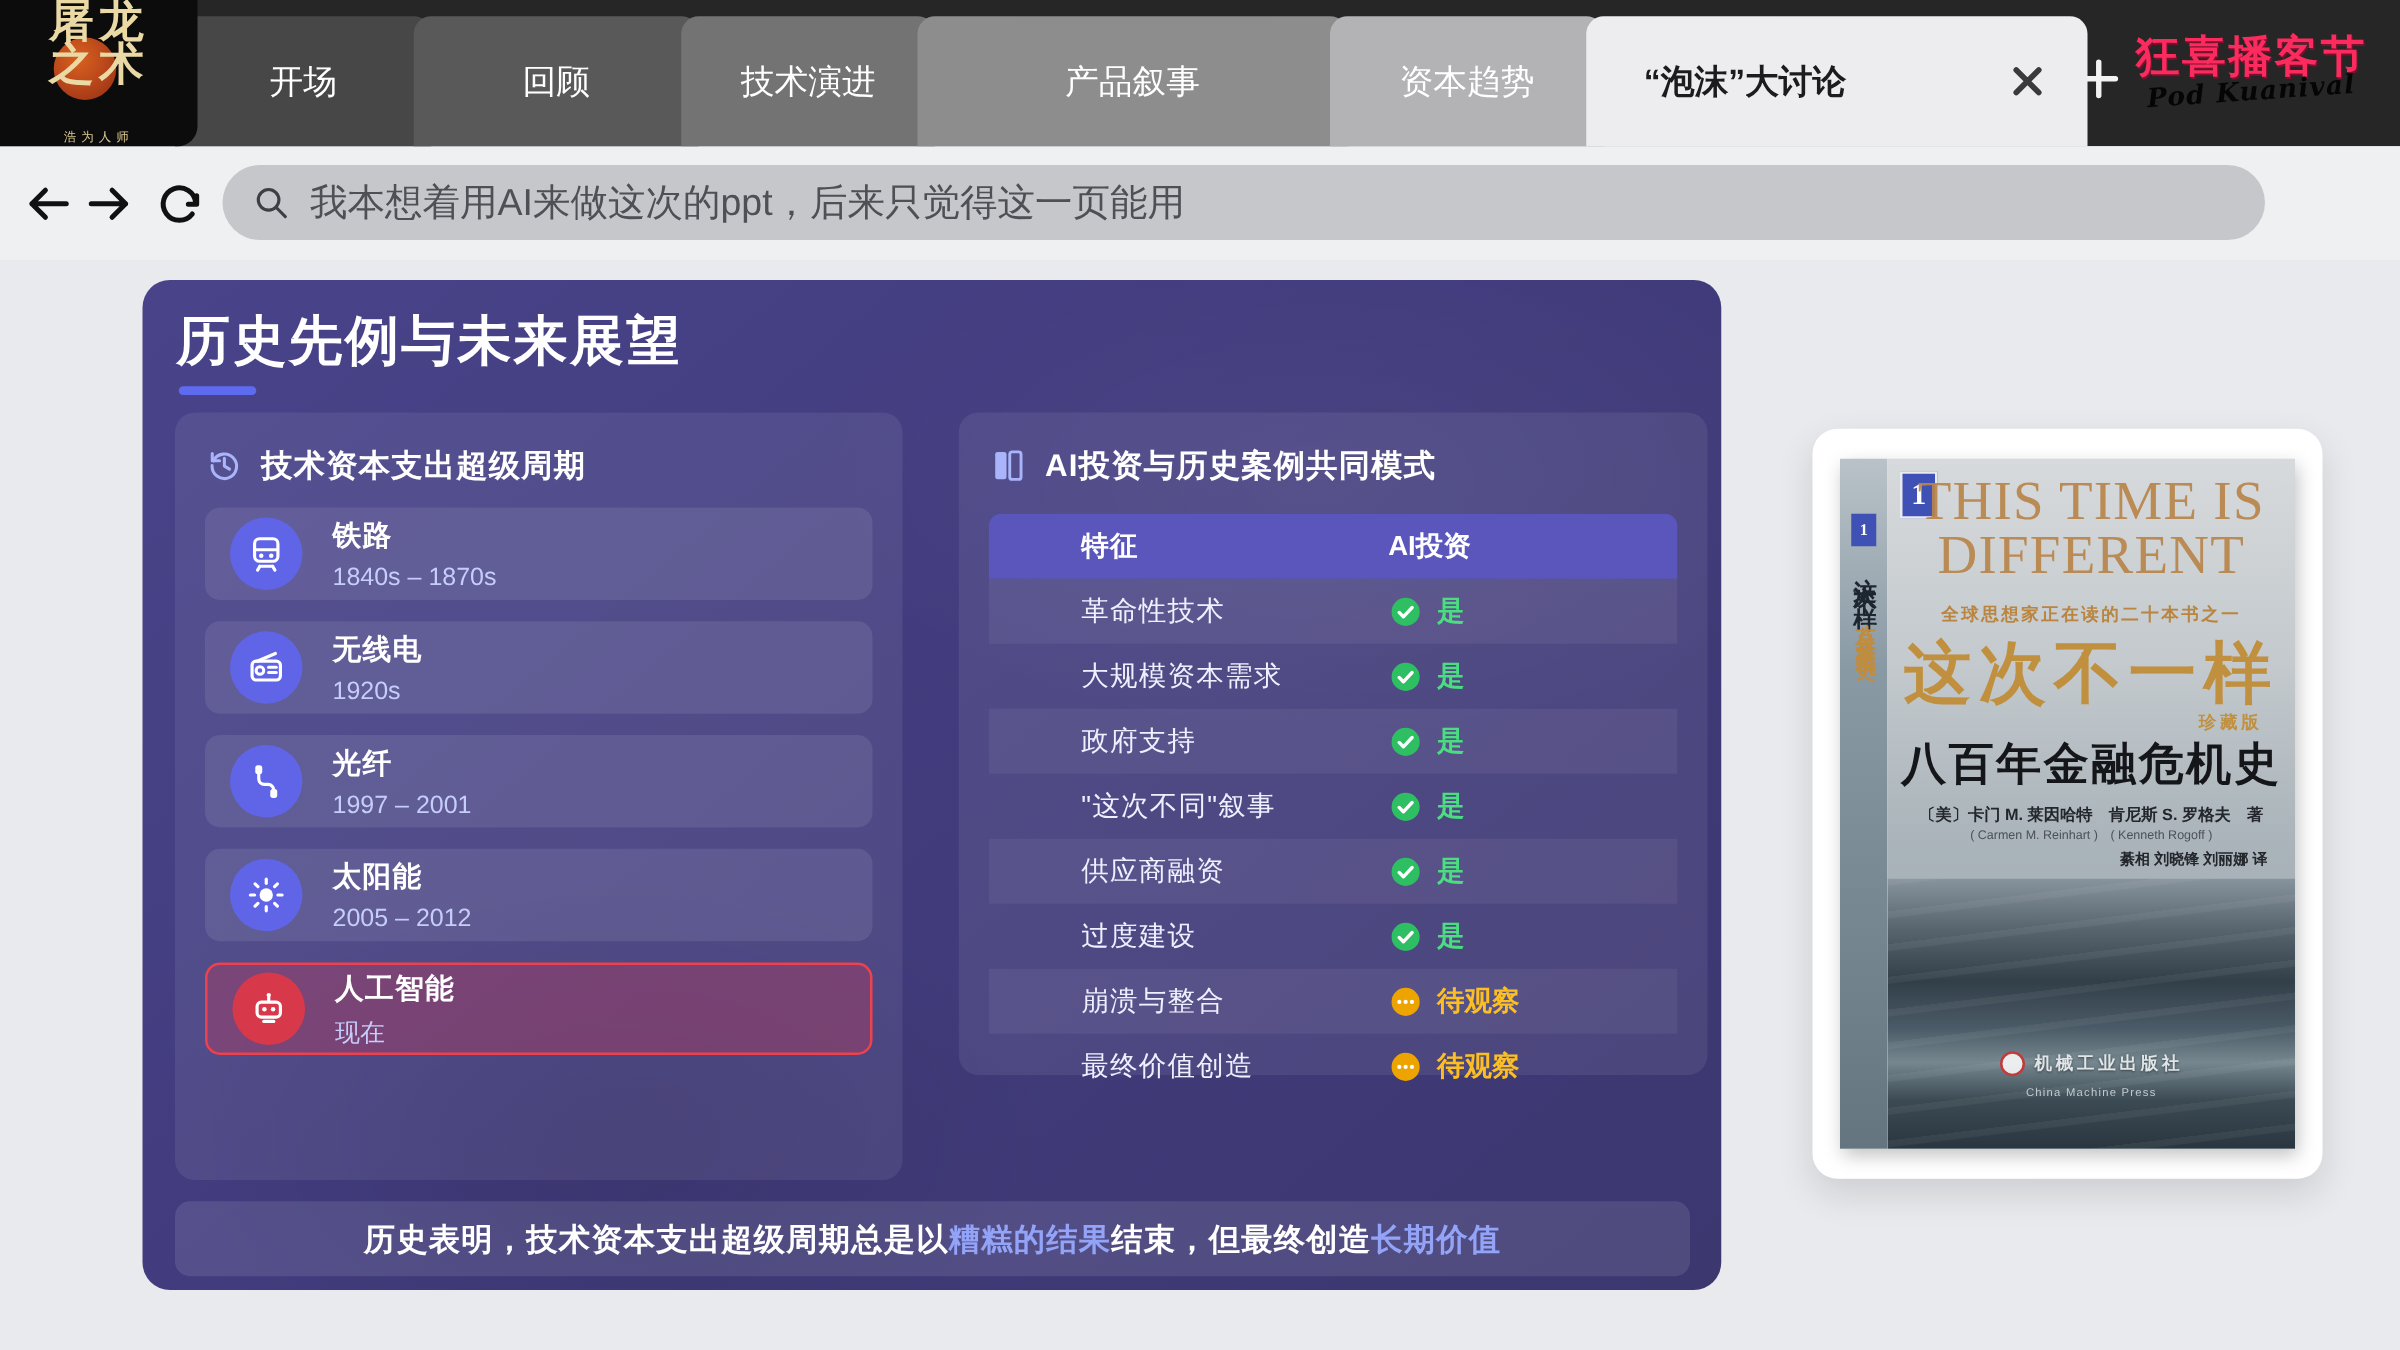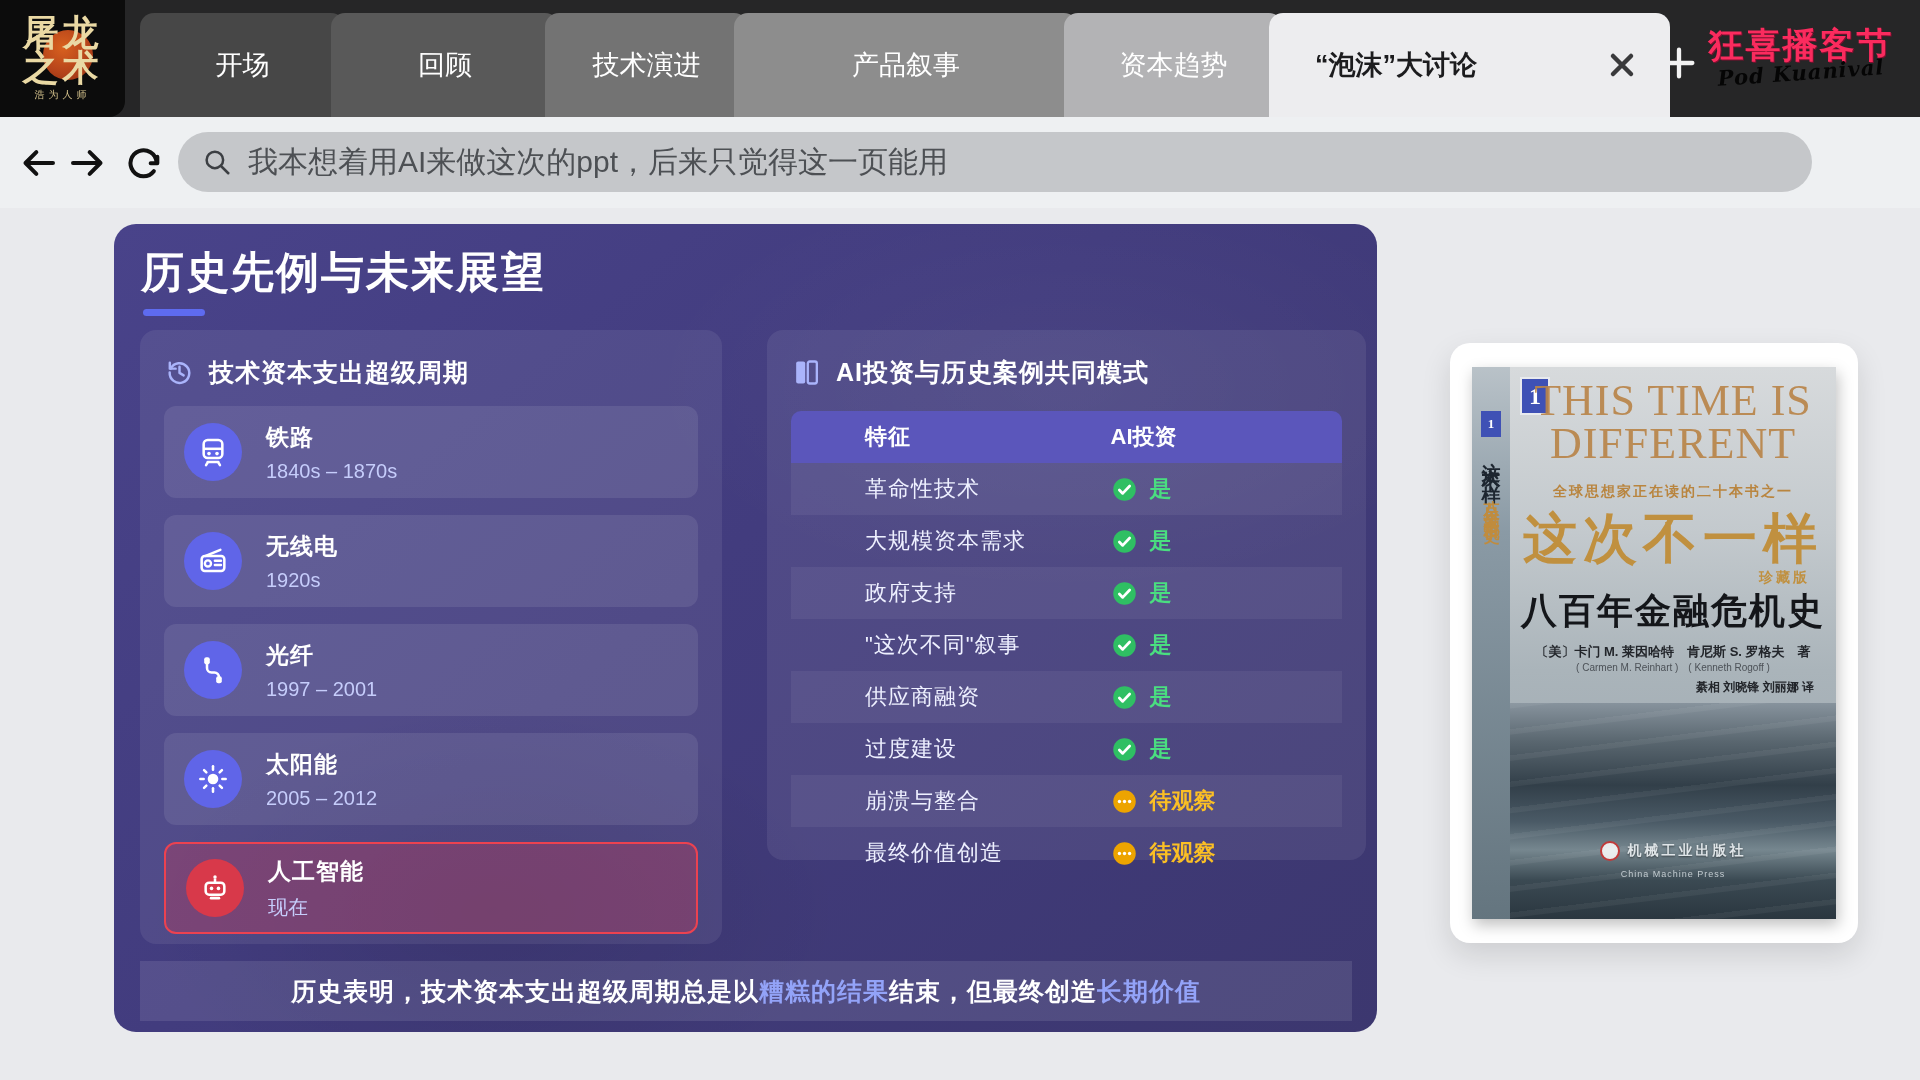--- a/index.html
+++ b/index.html
@@ -2,23 +2,23 @@
 <html><head>
 <meta charset="utf-8">
 <style>
   * { margin:0; padding:0; box-sizing:border-box; }
   html,body { width:1920px; height:1080px; overflow:hidden; }
   body { font-family:"Liberation Sans","DejaVu Sans",sans-serif; background:#e9eaed; }
   .stage { position:relative; width:1920px; height:1080px; background:#e9eaed; }
 
   
   .topbar { position:absolute; left:0; top:0; width:1920px; height:117px; background:#262627; }
-  .logo { position:absolute; left:0; top:0; width:125px; height:117px; background:#0c0c0c;
+  .logo { position:absolute; left:0; top:0; width:158px; height:117px; background:#0c0c0c;
           border-radius:0 0 16px 0; display:flex; flex-direction:column; align-items:center;
-          justify-content:center; z-index:30; }
+          justify-content:space-between; z-index:30; }
   .logo-chars { position:relative; width:92px; line-height:0.95; text-align:center;
                 font-family:"DejaVu Serif","Liberation Serif",serif; font-weight:bold;
                 font-size:36px; color:#ead9a4; letter-spacing:4px; z-index:2; }
   .logo-seal { position:absolute; left:43px; top:30px; width:50px; height:50px; border-radius:50%;
                background:radial-gradient(circle at 40% 35%, #d8611f 0%, #b6441a 55%, #8f2f12 100%);
                z-index:1; }
   .logo-sub { font-size:10px; color:#d9c68f; letter-spacing:4px; margin-top:4px; z-index:2; }
 
   .tabs { position:absolute; left:140px; top:0; height:117px; display:flex; align-items:flex-end; }
   .tab { position:relative; height:104px; border-radius:14px 14px 0 0; display:flex;
@@ -75,21 +75,21 @@
 
   .card { position:absolute; top:106px; border-radius:16px; background:rgba(255,255,255,0.075);
           padding:26px 24px; z-index:2; }
   .card-left  { left:26px;  width:582px; height:614px; }
   .card-right { left:653px; width:599px; height:530px; }
   .card-head { display:flex; align-items:center; gap:14px; color:#fff; font-size:25px;
                font-weight:700; letter-spacing:1px; }
   .card-head svg { width:31px; height:31px; flex:0 0 auto; }
 
   
-  .tl-item { display:flex; align-items:center; margin-top:17px; height:92px; border-radius:12px;
+  .tl-item { display:flex; align-items:center; margin-top:17px; height:74px; border-radius:12px;
              background:rgba(255,255,255,0.09); padding-left:20px; }
   .tl-badge { width:58px; height:58px; border-radius:50%; background:#6065e8; display:flex;
               align-items:center; justify-content:center; flex:0 0 auto; }
   .tl-badge svg { width:32px; height:32px; }
   .tl-text { margin-left:24px; }
   .tl-title { font-size:23px; font-weight:700; color:#fff; letter-spacing:1px; }
   .tl-period { font-size:20px; color:#c6cdfb; margin-top:7px; }
   .tl-item.ai { background:rgba(190,60,92,0.38); border:2px solid #ec4250; }
   .tl-item.ai .tl-badge { background:#d8394a; }
 
@@ -98,21 +98,21 @@
   .prow { display:flex; align-items:center; height:52px; color:#eef0ff; font-size:22px; }
   .prow.head { background:#5b56bb; font-weight:700; color:#fff; }
   .prow:not(.head):nth-child(even) { background:rgba(255,255,255,0.06); }
   .pcell-f { flex:1 1 auto; padding-left:38px; letter-spacing:1px;margin-left:36px; }
   .pcell-s { flex:0 0 42%; display:flex; align-items:center; gap:12px; }
   .pcell-s svg { width:27px; height:27px; }
   .status-yes { color:#4ade80; font-weight:700; }
   .status-pending { color:#fbbf24; font-weight:700; }
 
   .slide-footer { position:absolute; left:26px; right:25px; bottom:11px; height:60px;
-                  border-radius:0; background:rgba(255,255,255,0.10); display:flex;
+                  border-radius:12px; background:rgba(255,255,255,0.10); display:flex;
                   align-items:center; justify-content:center; font-size:25px; font-weight:700;
                   color:#fff; letter-spacing:1px; z-index:2; }
   .slide-footer .hl { color:#93a3f8; }
 
   
   .book-card { position:absolute; left:1450px; top:343px; width:408px; height:600px;
                background:#fff; border-radius:20px; box-shadow:0 12px 30px rgba(0,0,0,0.12);
                padding:24px 22px; }
   .book { display:flex; width:100%; height:100%; box-shadow:2px 6px 14px rgba(0,0,0,0.25); }
   .spine { width:38px; background:linear-gradient(#b9c2c8 0%, #8a9aa5 30%, #64757f 100%);

